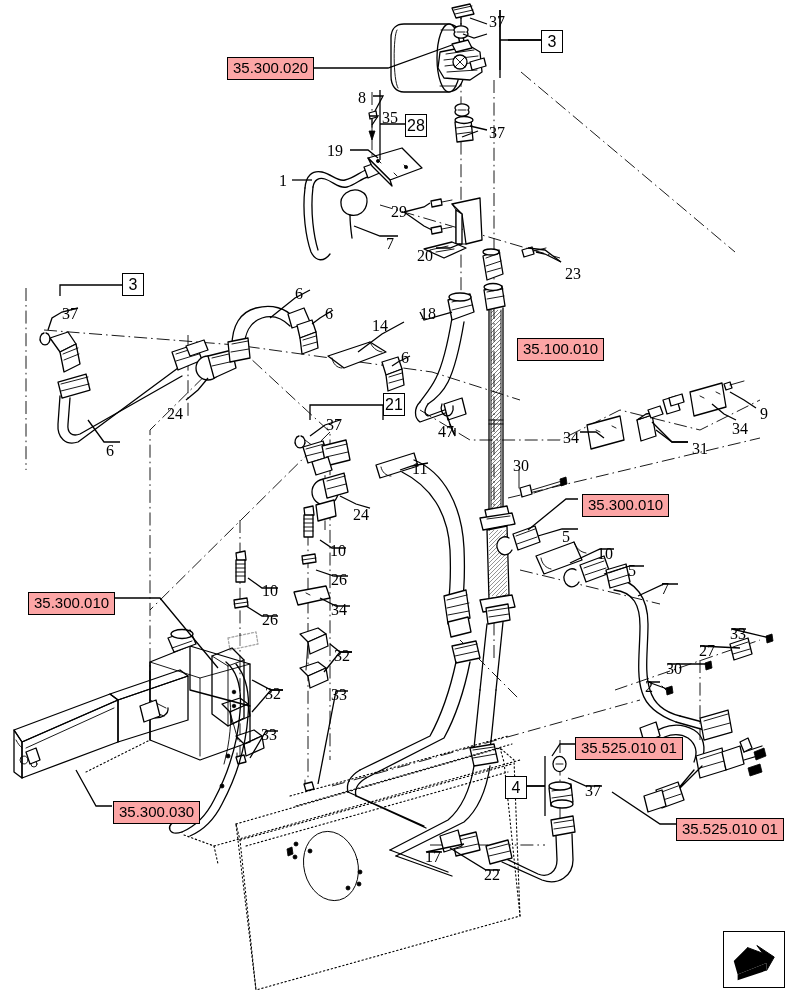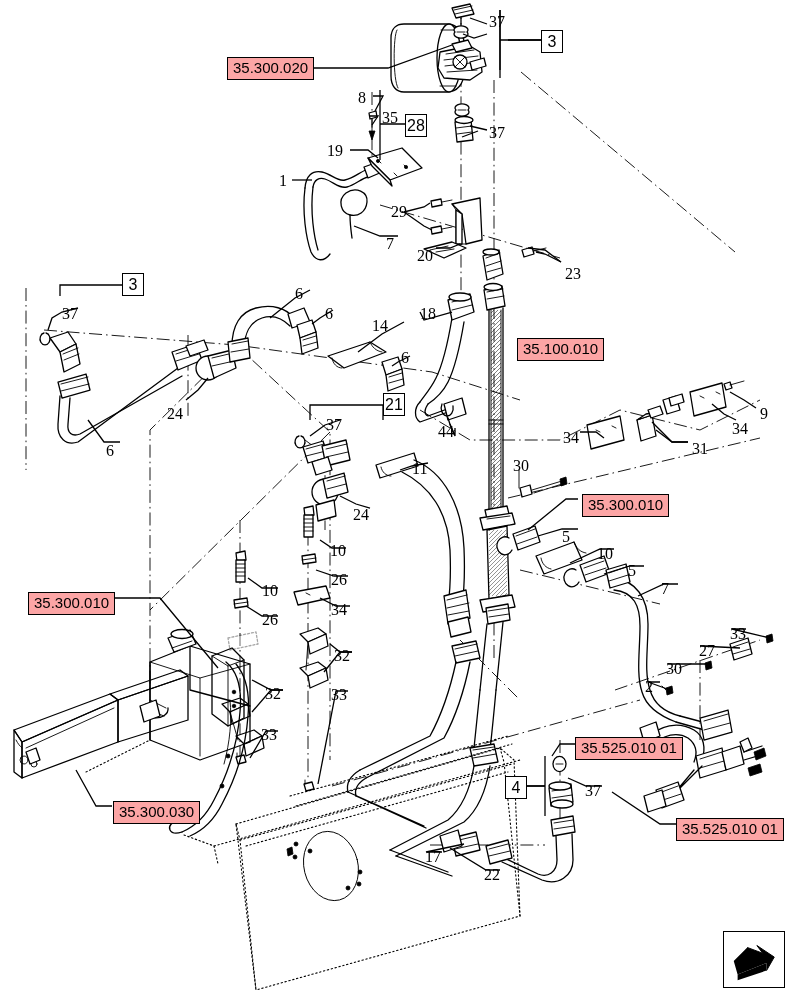--- a/index.html
+++ b/index.html
@@ -532,21 +532,21 @@
       <div class="lbl" style="left: 417px; top: 248px;">20</div>
       <div class="lbl" style="left: 565px; top: 266px;">23</div>
       <div class="lbl" style="left: 62px; top: 306px;">37</div>
       <div class="lbl" style="left: 295px; top: 286px;">6</div>
       <div class="lbl" style="left: 325px; top: 306px;">6</div>
       <div class="lbl" style="left: 372px; top: 318px;">14</div>
       <div class="lbl" style="left: 420px; top: 306px;">18</div>
       <div class="lbl" style="left: 401px; top: 350px;">6</div>
       <div class="lbl" style="left: 167px; top: 406px;">24</div>
       <div class="lbl" style="left: 106px; top: 443px;">6</div>
-      <div class="lbl" style="left: 438px; top: 424px;">44</div>
+      <div class="lbl" style="left: 438px; top: 424px;">47</div>
       <div class="lbl" style="left: 760px; top: 406px;">9</div>
       <div class="lbl" style="left: 732px; top: 421px;">34</div>
       <div class="lbl" style="left: 563px; top: 430px;">34</div>
       <div class="lbl" style="left: 692px; top: 441px;">31</div>
       <div class="lbl" style="left: 326px; top: 417px;">37</div>
       <div class="lbl" style="left: 412px; top: 461px;">11</div>
       <div class="lbl" style="left: 513px; top: 458px;">30</div>
       <div class="lbl" style="left: 353px; top: 507px;">24</div>
       <div class="lbl" style="left: 330px; top: 543px;">10</div>
       <div class="lbl" style="left: 562px; top: 529px;">5</div>

